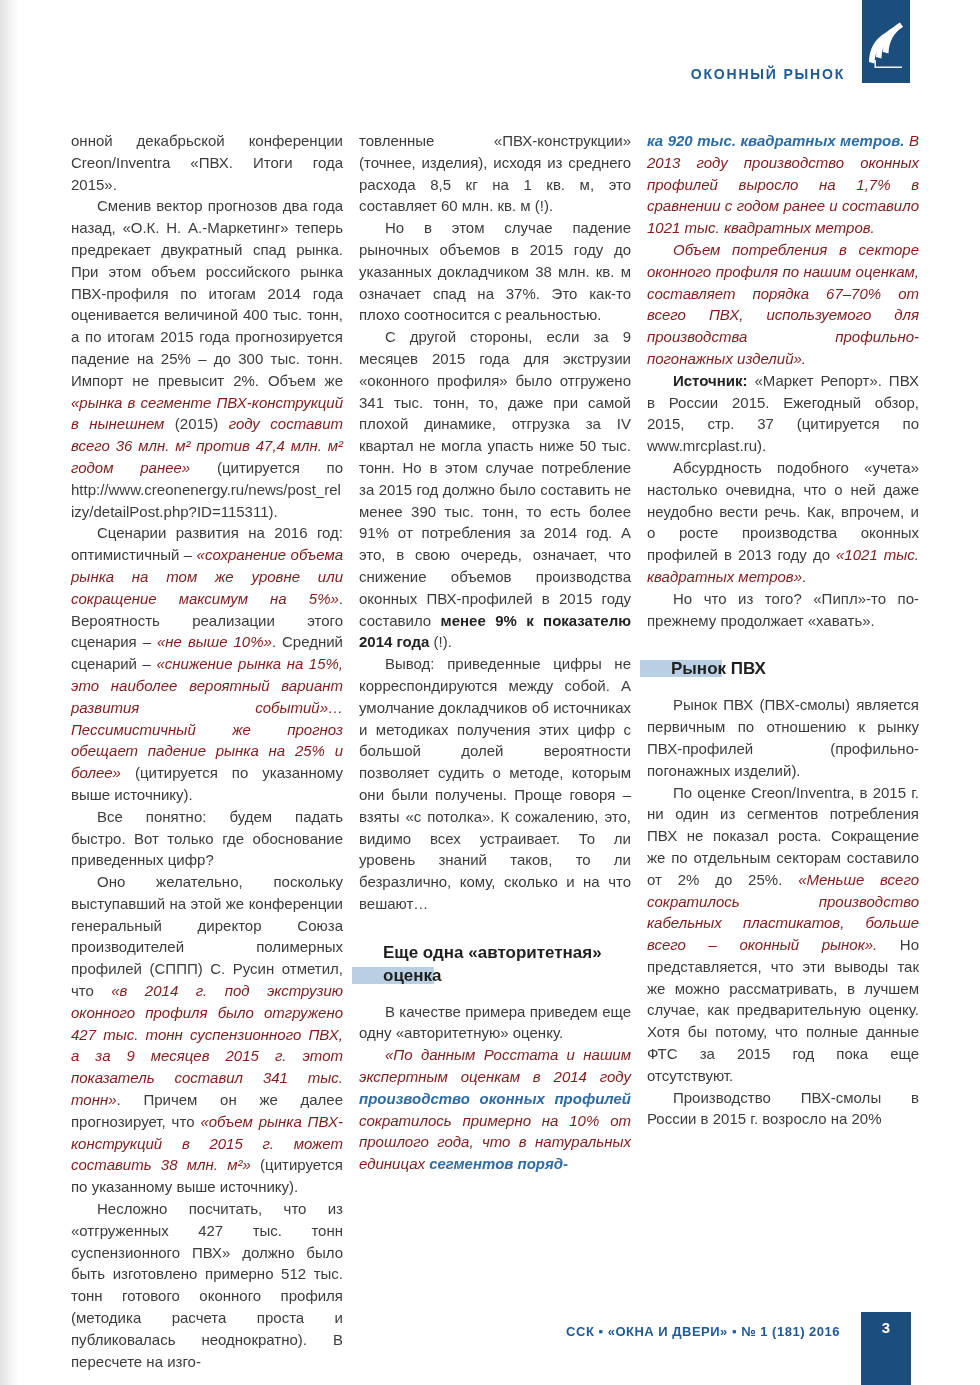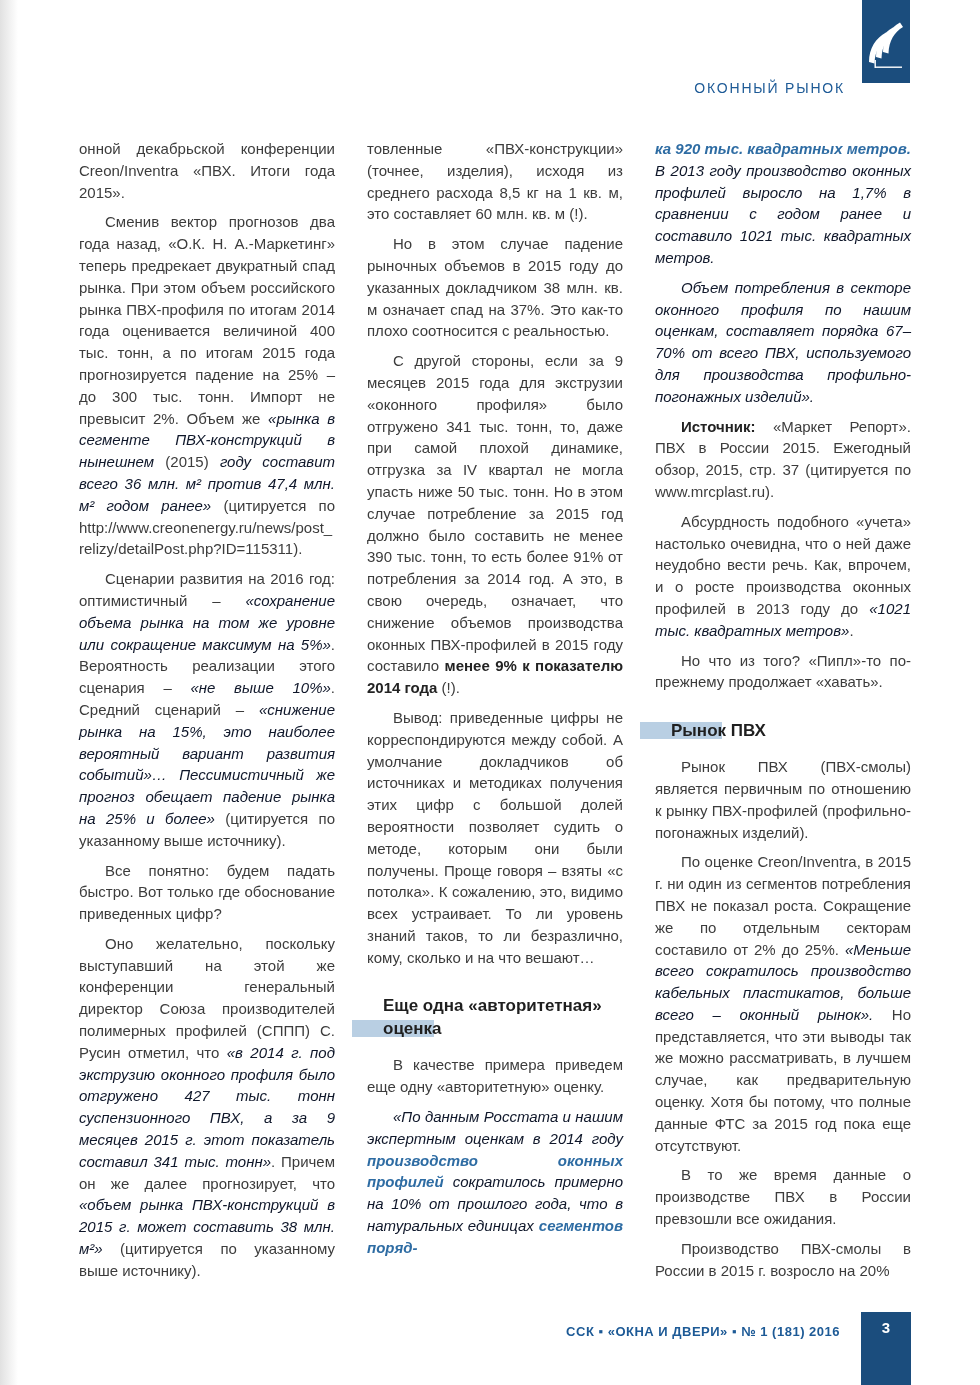--- a/index.html
+++ b/index.html
@@ -5,36 +5,36 @@
   html,body{margin:0;padding:0;background:#ffffff;}
   .page{
     position:relative;width:980px;height:1385px;background:#ffffff;overflow:hidden;
     font-family:"Liberation Sans", sans-serif;
   }
   .edge-shade{
     position:absolute;left:0;top:0;bottom:0;width:18px;
     background:linear-gradient(to right,#e1e1e1,rgba(255,255,255,0));
   }
   .section-title{
-    position:absolute;top:80px;right:135px;
-    font-size:14px;font-weight:normal;letter-spacing:1.8px;color:#1d5a96;
+    position:absolute;top:66px;right:135px;
+    font-size:14px;font-weight:bold;letter-spacing:1.8px;color:#1d5a96;
   }
   .logo{position:absolute;left:862px;top:0;width:48px;height:83px;display:block;}
   .col{
     position:absolute;top:130px;width:272px;
     font-size:15px;line-height:21.8px;color:#3c3c3c;
     text-align:justify;hyphens:auto;overflow-wrap:anywhere;
   }
   #col0{left:71px;}
   #col1{left:359px;}
   #col2{left:647px;}
-  .para{margin:8px;}
+  .para{margin:0;}
   .para.indent{text-indent:26px;}
   .run-regular{}
-  .run-quote{color:#0f172a;font-style:italic;}
+  .run-quote{color:#7f1d1d;font-style:italic;}
   .run-quote-bold{color:#2e6ca3;font-style:italic;font-weight:bold;}
   .run-bold{font-weight:bold;color:#232323;}
   .heading{
     position:relative;margin:26px 0 14px;padding-left:24px;
     font-size:17px;line-height:23px;font-weight:bold;color:#1f1f1f;
     text-align:left;hyphens:none;
   }
   .hl-bar{position:absolute;left:-7px;width:82px;height:17px;background:#b9cfe3;}
   .bar-line1 .hl-bar{top:3px;}
   .bar-line2 .hl-bar{top:26px;}
@@ -67,40 +67,40 @@
       <rect x="12.5" y="60" width="1.4" height="8"></rect>
     </g>
   </svg>
 
   <div class="col" id="col0">
       <p class="para"><span class="run-regular">онной декабрьской конференции Creon/Inventra «ПВХ. Итоги года 2015».</span></p>
       <p class="para indent"><span class="run-regular">Сменив вектор прогнозов два года назад, «О.К. Н. А.-Маркетинг» теперь предрекает двукратный спад рынка. При этом объем российского рынка ПВХ-профиля по итогам 2014 года оценивается величиной 400 тыс. тонн, а по итогам 2015 года прогнозируется падение на 25% – до 300 тыс. тонн. Импорт не превысит 2%. Объем же </span><span class="run-quote">«рынка в сегменте ПВХ-конструкций в нынешнем </span><span class="run-regular">(2015)</span><span class="run-quote"> году составит всего 36 млн. м² против 47,4 млн. м² годом ранее»</span><span class="run-regular"> (цитируется по http://www.creonenergy.ru/news/post_relizy/detailPost.php?ID=115311).</span></p>
       <p class="para indent"><span class="run-regular">Сценарии развития на 2016 год: оптимистичный – </span><span class="run-quote">«сохранение объема рынка на том же уровне или сокращение максимум на 5%»</span><span class="run-regular">. Вероятность реализации этого сценария – </span><span class="run-quote">«не выше 10%»</span><span class="run-regular">. Средний сценарий – </span><span class="run-quote">«снижение рынка на 15%, это наиболее вероятный вариант развития событий»… Пессимистичный же прогноз обещает падение рынка на 25% и более»</span><span class="run-regular"> (цитируется по указанному выше источнику).</span></p>
       <p class="para indent"><span class="run-regular">Все понятно: будем падать быстро. Вот только где обоснование приведенных цифр?</span></p>
       <p class="para indent"><span class="run-regular">Оно желательно, поскольку выступавший на этой же конференции генеральный директор Союза производителей полимерных профилей (СППП) С. Русин отметил, что </span><span class="run-quote">«в 2014 г. под экструзию оконного профиля было отгружено 427 тыс. тонн суспензионного ПВХ, а за 9 месяцев 2015 г. этот показатель составил 341 тыс. тонн»</span><span class="run-regular">. Причем он же далее прогнозирует, что </span><span class="run-quote">«объем рынка ПВХ-конструкций в 2015 г. может составить 38 млн. м²»</span><span class="run-regular"> (цитируется по указанному выше источнику).</span></p>
+      <p class="para indent"><span class="run-regular">Несложно посчитать, что из «отгруженных 427 тыс. тонн суспензионного ПВХ» должно было быть изготовлено примерно 512 тыс. тонн готового оконного профиля (методика расчета проста и публиковалась неоднократно). В пересчете на изго-</span></p>
     </div>
   <div class="col" id="col1">
       <p class="para"><span class="run-regular">товленные «ПВХ-конструкции» (точнее, изделия), исходя из среднего расхода 8,5 кг на 1 кв. м, это составляет 60 млн. кв. м (!).</span></p>
       <p class="para indent"><span class="run-regular">Но в этом случае падение рыночных объемов в 2015 году до указанных докладчиком 38 млн. кв. м означает спад на 37%. Это как-то плохо соотносится с реальностью.</span></p>
       <p class="para indent"><span class="run-regular">С другой стороны, если за 9 месяцев 2015 года для экструзии «оконного профиля» было отгружено 341 тыс. тонн, то, даже при самой плохой динамике, отгрузка за IV квартал не могла упасть ниже 50 тыс. тонн. Но в этом случае потребление за 2015 год должно было составить не менее 390 тыс. тонн, то есть более 91% от потребления за 2014 год. А это, в свою очередь, означает, что снижение объемов производства оконных ПВХ-профилей в 2015 году составило </span><span class="run-bold">менее 9% к показателю 2014 года</span><span class="run-regular"> (!).</span></p>
       <p class="para indent"><span class="run-regular">Вывод: приведенные цифры не корреспондируются между собой. А умолчание докладчиков об источниках и методиках получения этих цифр с большой долей вероятности позволяет судить о методе, которым они были получены. Проще говоря – взяты «с потолка». К сожалению, это, видимо всех устраивает. То ли уровень знаний таков, то ли безразлично, кому, сколько и на что вешают…</span></p>
       <h3 class="heading bar-line2"><span class="hl-bar"></span><span class="ht">Еще одна «авторитетная» оценка</span></h3>
       <p class="para indent"><span class="run-regular">В качестве примера приведем еще одну «авторитетную» оценку.</span></p>
       <p class="para indent"><span class="run-quote">«По данным Росстата и нашим экспертным оценкам в 2014 году </span><span class="run-quote-bold">производство оконных профилей</span><span class="run-quote"> сократилось примерно на 10% от прошлого года, что в натуральных единицах </span><span class="run-quote-bold">сегментов поряд-</span></p>
     </div>
   <div class="col" id="col2">
       <p class="para"><span class="run-quote-bold">ка 920 тыс. квадратных метров.</span><span class="run-quote"> В 2013 году производство оконных профилей выросло на 1,7% в сравнении с годом ранее и составило 1021 тыс. квадратных метров.</span></p>
       <p class="para indent"><span class="run-quote">Объем потребления в секторе оконного профиля по нашим оценкам, составляет порядка 67–70% от всего ПВХ, используемого для производства профильно-погонажных изделий».</span></p>
       <p class="para indent"><span class="run-bold">Источник:</span><span class="run-regular"> «Маркет Репорт». ПВХ в России 2015. Ежегодный обзор, 2015, стр. 37 (цитируется по www.mrcplast.ru).</span></p>
       <p class="para indent"><span class="run-regular">Абсурдность подобного «учета» настолько очевидна, что о ней даже неудобно вести речь. Как, впрочем, и о росте производства оконных профилей в 2013 году до </span><span class="run-quote">«1021 тыс. квадратных метров»</span><span class="run-regular">.</span></p>
       <p class="para indent"><span class="run-regular">Но что из того? «Пипл»-то по-прежнему продолжает «хавать».</span></p>
       <h3 class="heading bar-line1"><span class="hl-bar"></span><span class="ht">Рынок ПВХ</span></h3>
       <p class="para indent"><span class="run-regular">Рынок ПВХ (ПВХ-смолы) является первичным по отношению к рынку ПВХ-профилей (профильно-погонажных изделий).</span></p>
       <p class="para indent"><span class="run-regular">По оценке Creon/Inventra, в 2015 г. ни один из сегментов потребления ПВХ не показал роста. Сокращение же по отдельным секторам составило от 2% до 25%. </span><span class="run-quote">«Меньше всего сократилось производство кабельных пластикатов, больше всего – оконный рынок».</span><span class="run-regular"> Но представляется, что эти выводы так же можно рассматривать, в лучшем случае, как предварительную оценку. Хотя бы потому, что полные данные ФТС за 2015 год пока еще отсутствуют.</span></p>
-      <p class="para indent"><span class="run-regular">В то же время данные о производстве ПВХ в России превзошли все ожидания.</span></p>
       <p class="para indent"><span class="run-regular">Производство ПВХ-смолы в России в 2015 г. возросло на 20%</span></p>
     </div>
 
   <div class="footer-line">ССК ▪ «ОКНА И ДВЕРИ» ▪ № 1 (181) 2016</div>
 
   <div class="page-num-box">
     <span>3</span>
   </div>
 </div>
 

